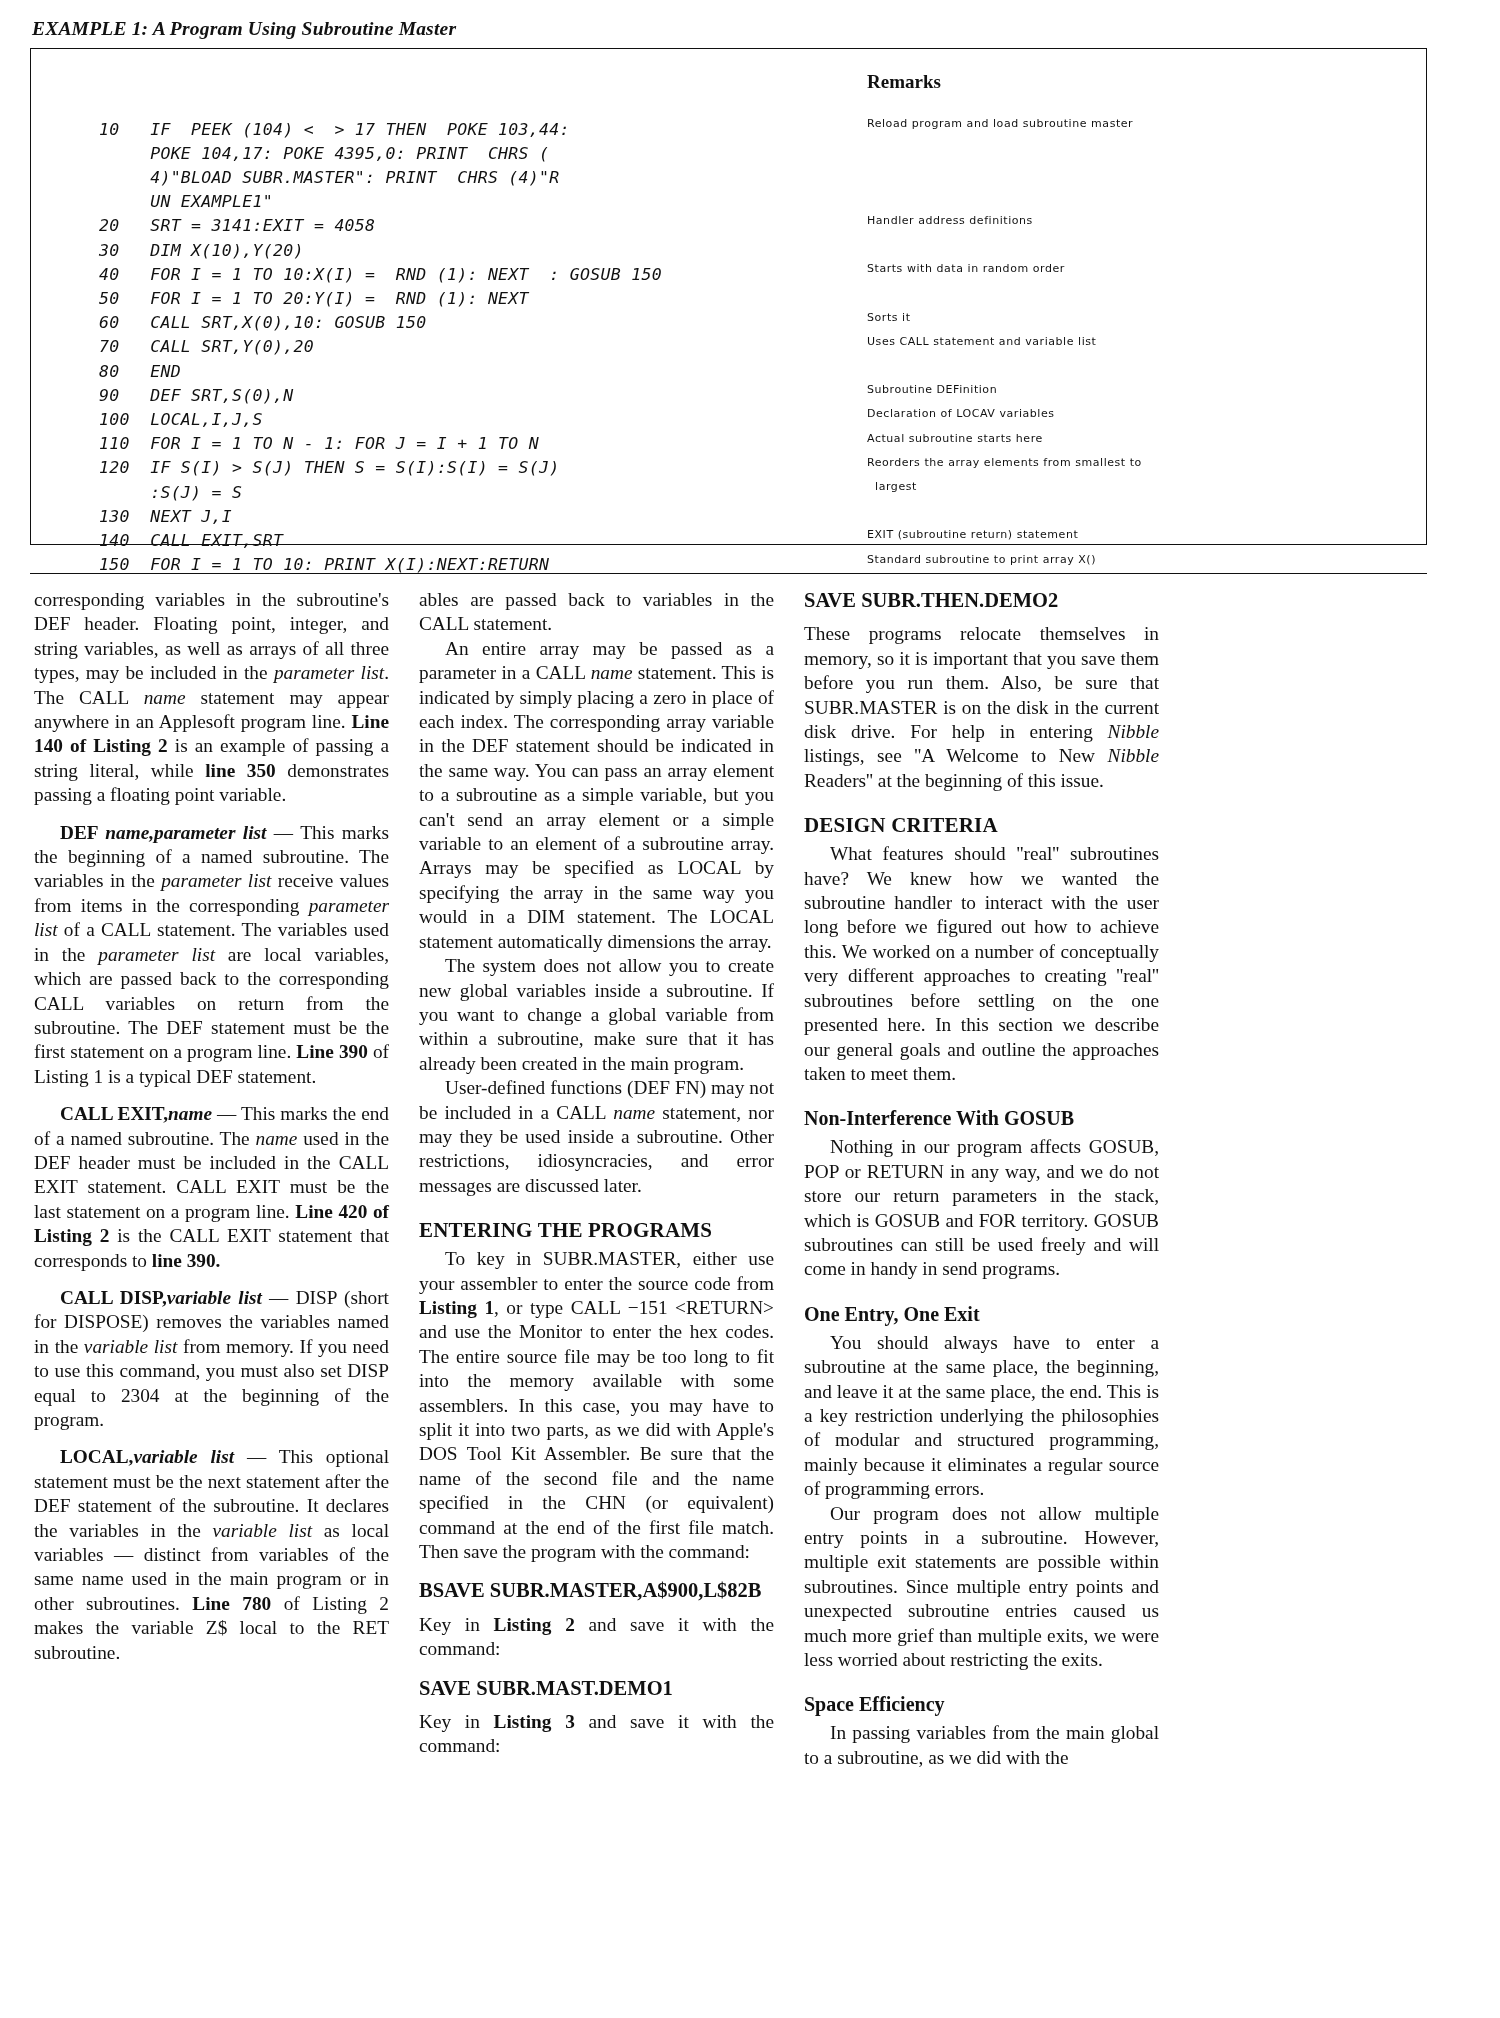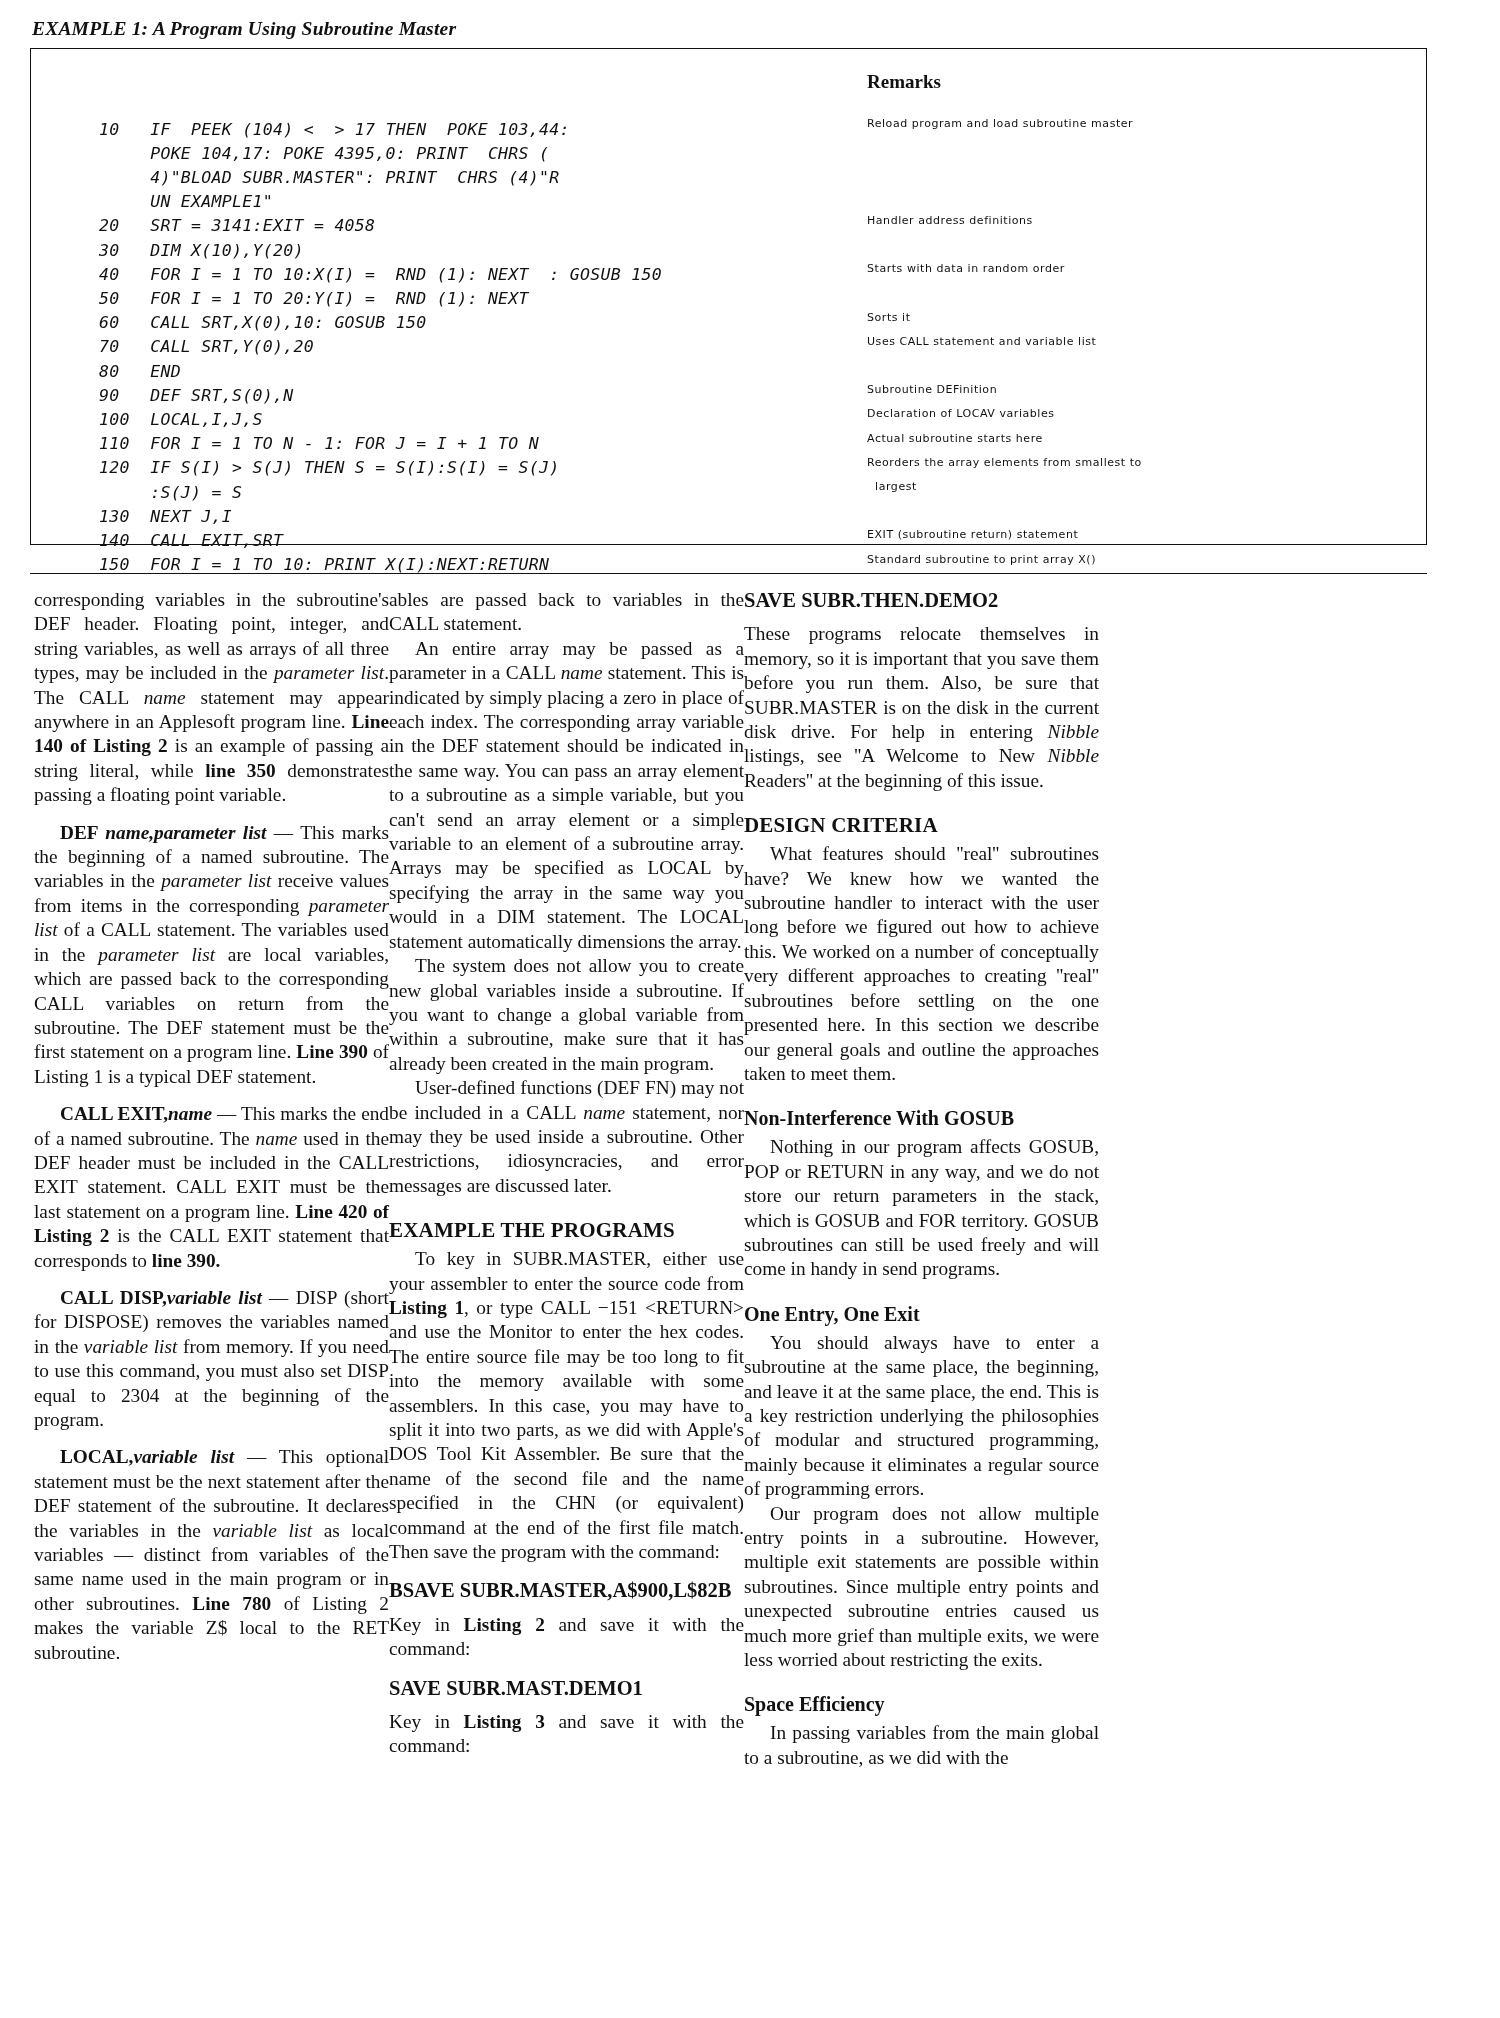--- a/index.html
+++ b/index.html
@@ -81,20 +81,21 @@
     border-top: 1.5px solid #111;
   }
 
   
   .columns {
     position: absolute;
     top: 588px;
     left: 34px;
     right: 34px;
     display: flex;
+    gap: 30px;
   }
   .col {
     width: 355px;
     font-size: 19.3px;
     line-height: 24.4px;
     text-align: justify;
     hyphens: auto;
   }
   .col p {
     margin: 0;
@@ -180,21 +181,21 @@
       <p class="gap"><b>CALL EXIT,<i>name</i></b> — This marks the end of a named subroutine. The <i>name</i> used in the DEF header must be included in the CALL EXIT statement. CALL EXIT must be the last statement on a program line. <b>Line 420 of Listing 2</b> is the CALL EXIT statement that corresponds to <b>line 390.</b></p>
       <p class="gap"><b>CALL DISP,<i>variable list</i></b> — DISP (short for DISPOSE) removes the variables named in the <i>variable list</i> from memory. If you need to use this command, you must also set DISP equal to 2304 at the beginning of the program.</p>
       <p class="gap"><b>LOCAL,<i>variable list</i></b> — This optional statement must be the next statement after the DEF statement of the subroutine. It declares the variables in the <i>variable list</i> as local variables — distinct from variables of the same name used in the main program or in other subroutines. <b>Line 780</b> of Listing 2 makes the variable Z$ local to the RET subroutine.</p>
     </div>
 
     <div class="col">
       <p class="noindent">ables are passed back to variables in the CALL statement.</p>
       <p>An entire array may be passed as a parameter in a CALL <i>name</i> statement. This is indicated by simply placing a zero in place of each index. The corresponding array variable in the DEF statement should be indicated in the same way. You can pass an array element to a subroutine as a simple variable, but you can't send an array element or a simple variable to an element of a subroutine array. Arrays may be specified as LOCAL by specifying the array in the same way you would in a DIM statement. The LOCAL statement automatically dimensions the array.</p>
       <p>The system does not allow you to create new global variables inside a subroutine. If you want to change a global variable from within a subroutine, make sure that it has already been created in the main program.</p>
       <p>User-defined functions (DEF FN) may not be included in a CALL <i>name</i> statement, nor may they be used inside a subroutine. Other restrictions, idiosyncracies, and error messages are discussed later.</p>
-      <h3 class="caps">EXAMPLE THE PROGRAMS</h3>
+      <h3 class="caps">ENTERING THE PROGRAMS</h3>
       <p>To key in SUBR.MASTER, either use your assembler to enter the source code from <b>Listing 1</b>, or type CALL −151 &lt;RETURN&gt; and use the Monitor to enter the hex codes. The entire source file may be too long to fit into the memory available with some assemblers. In this case, you may have to split it into two parts, as we did with Apple's DOS Tool Kit Assembler. Be sure that the name of the second file and the name specified in the CHN (or equivalent) command at the end of the first file match. Then save the program with the command:</p>
       <p class="cmd">BSAVE SUBR.MASTER,A$900,L$82B</p>
       <p class="noindent">Key in <b>Listing 2</b> and save it with the command:</p>
       <p class="cmd">SAVE SUBR.MAST.DEMO1</p>
       <p class="noindent">Key in <b>Listing 3</b> and save it with the command:</p>
     </div>
 
     <div class="col">
       <p class="cmd" style="margin-top:0">SAVE SUBR.THEN.DEMO2</p>
       <p class="noindent">These programs relocate themselves in memory, so it is important that you save them before you run them. Also, be sure that SUBR.MASTER is on the disk in the current disk drive. For help in entering <i>Nibble</i> listings, see ''A Welcome to New <i>Nibble</i> Readers'' at the beginning of this issue.</p>

